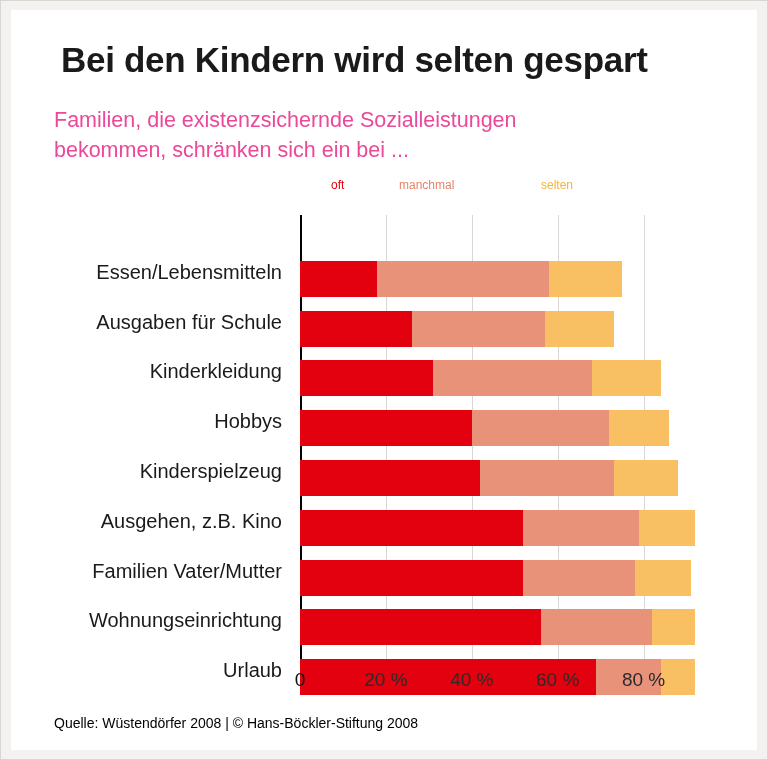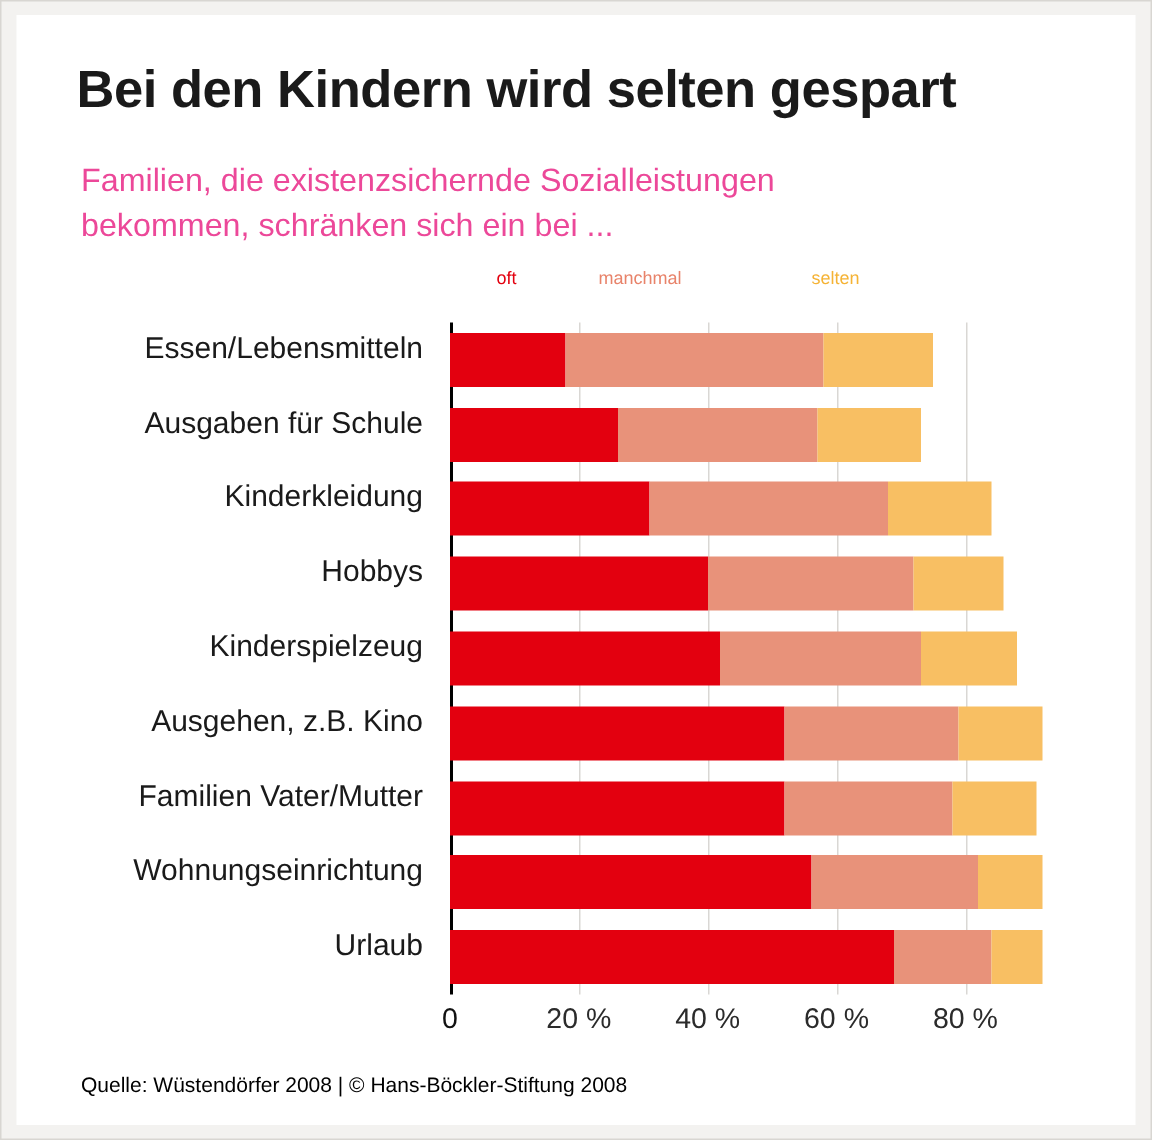--- a/index.html
+++ b/index.html
@@ -27,21 +27,21 @@
     top: 9px;
     width: 746px;
     height: 740px;
     background: #ffffff;
     box-sizing: border-box;
   }
 
   
   .title {
     position: absolute;
-    left: 40px;
+    left: 50px;
     top: 30px;
     font-size: 35px;
     font-weight: bold;
     color: #1a1a1a;
     letter-spacing: -0.3px;
     white-space: nowrap;
   }
   .subtitle {
     position: absolute;
     left: 43px;
@@ -90,20 +90,21 @@
     top: 0;
     bottom: 0;
     left: 0;
     width: 2px;
     background: #000000;
   }
   .row {
     position: absolute;
     left: 0;
     height: 22px;
+    margin-top: 39px;
   }
   .row .seg {
     position: absolute;
     top: 0;
     height: 36px;
   }
   .seg-oft      { background: #e3000f; }
   .seg-manchmal { background: #e8927a; }
   .seg-selten   { background: #f8bf63; }
 

